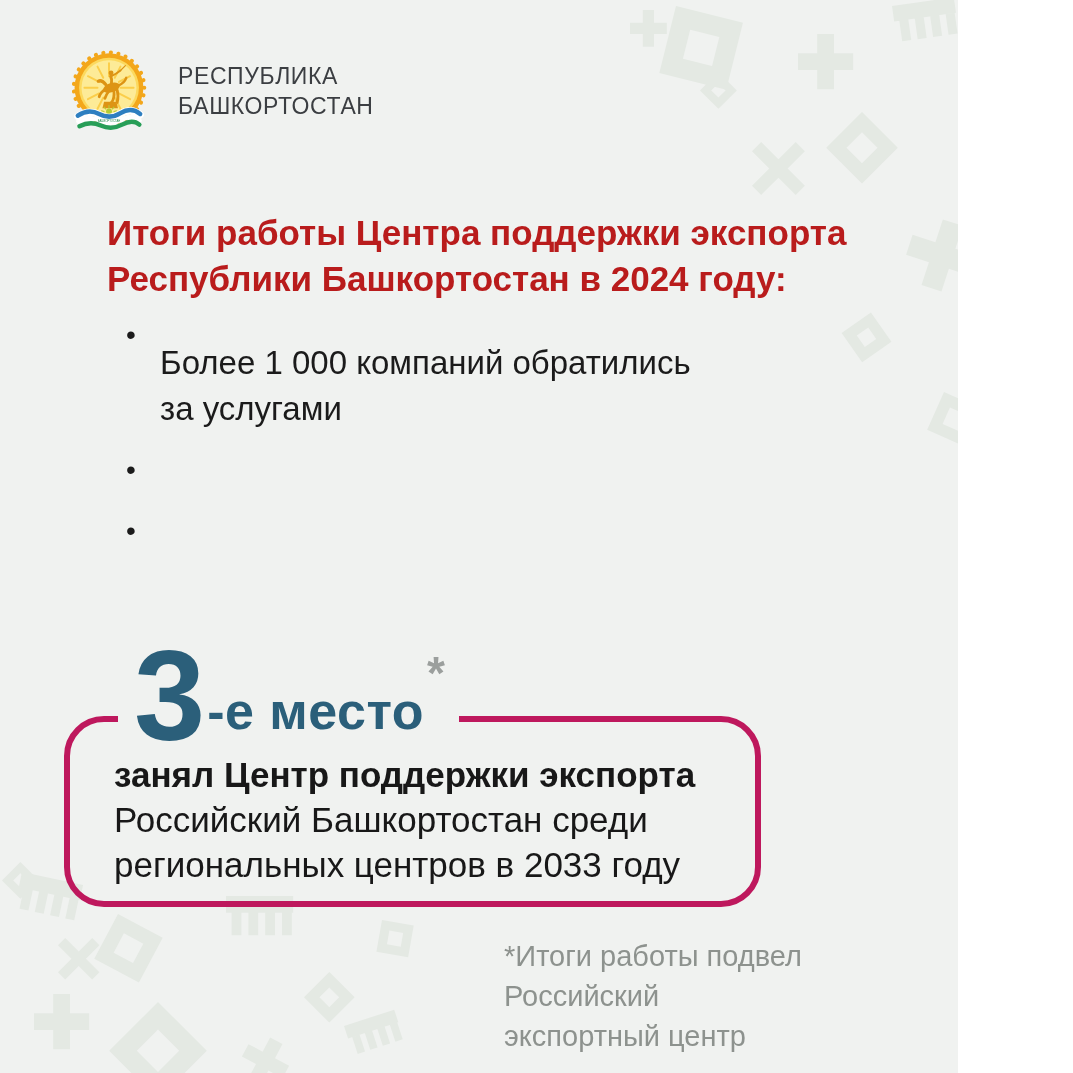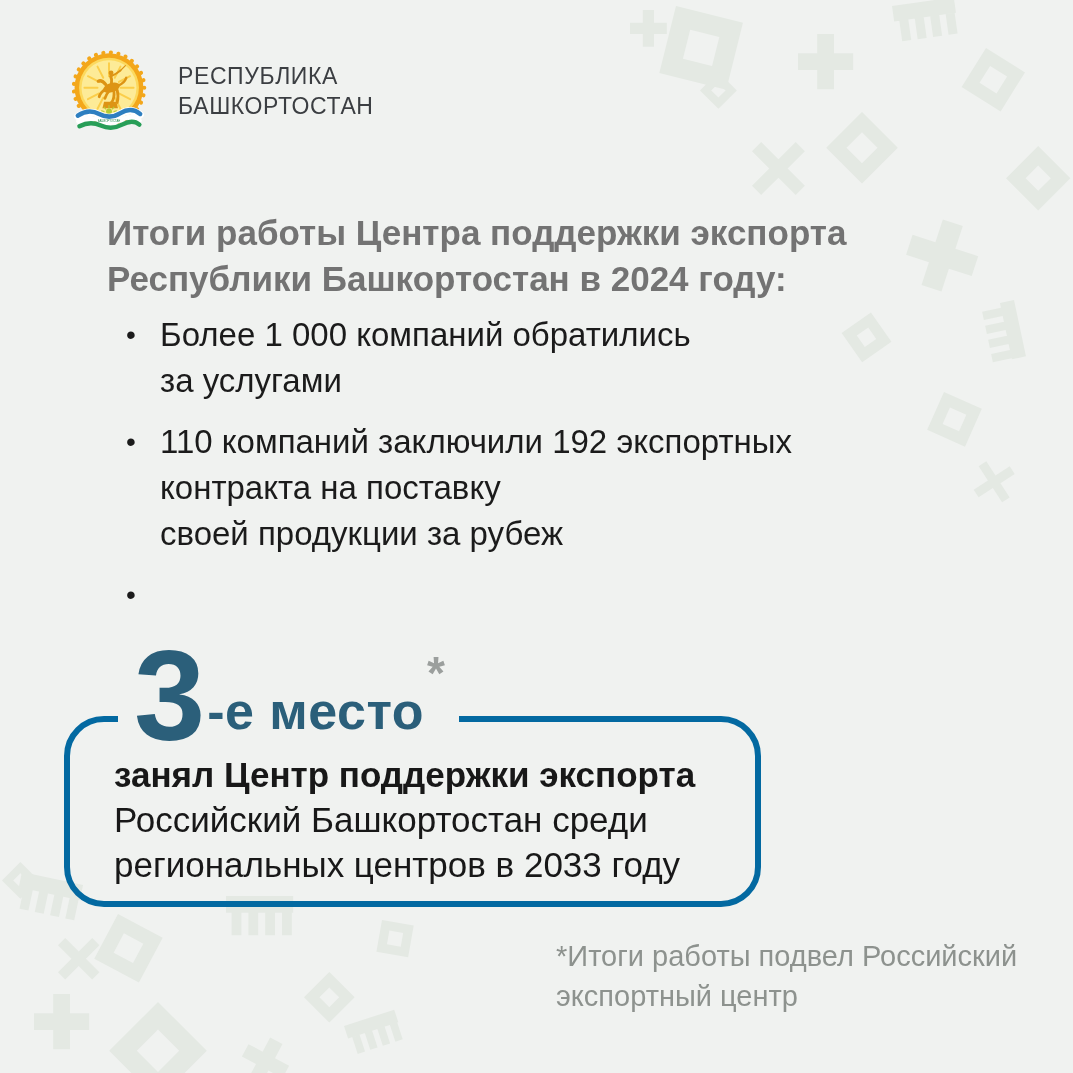--- a/index.html
+++ b/index.html
@@ -1,21 +1,21 @@
 <!DOCTYPE html>
 <html lang="ru"><head>
 <meta charset="utf-8">
 <style>
   * { margin: 0; padding: 0; box-sizing: border-box; }
   html, body { width: 1073px; height: 1073px; }
   body { font-family: "Liberation Sans", "DejaVu Sans", sans-serif; }
 
   .canvas {
     position: relative;
-    width: 1073px;
+    width: 958px;
     height: 1073px;
     background: #f0f2f0;
     overflow: hidden;
     padding-left: 27px;
   }
 
   .ornament-layer {
     position: absolute;
     inset: 0;
     pointer-events: none;
@@ -41,21 +41,21 @@
 
   
   .heading {
     position: absolute;
     left: 107px;
     top: 210px;
     width: 880px;
     font-size: 35px;
     line-height: 46px;
     font-weight: 700;
-    color: #737373;
+    color: #b91c1c;
     white-space: pre-line;
   }
 
   
   .bullets {
     position: absolute;
     left: 126px;
     top: 312px;
     width: 830px;
     display: flex;
@@ -70,30 +70,31 @@
     flex: 0 0 34px;
     font-size: 28px;
     line-height: 46px;
     color: #1b1b1b;
   }
   .bullet-text {
     font-size: 33px;
     line-height: 46px;
     color: #1b1b1b;
     white-space: pre-line;
+    margin-top: 28px;
   }
 
   
   .rank-box {
     position: absolute;
     left: 64px;
     top: 716px;
     width: 697px;
     height: 191px;
-    border: 6px solid #0369a1;
+    border: 6px solid #be185d;
     border-radius: 40px;
     padding: 30px 30px 0 44px;
     z-index: 1;
   }
   .rank-box-text {
     font-size: 35px;
     line-height: 45px;
     color: #181818;
   }
   .rank-box-text .b-line1 { font-weight: 700; }
@@ -130,21 +131,21 @@
     font-weight: 700;
     color: #9b9f9d;
     position: relative;
     top: -46px;
     margin-left: 3px;
   }
 
   
   .footnote {
     position: absolute;
-    left: 556px;
+    left: 504px;
     top: 936px;
     font-size: 29px;
     line-height: 40px;
     color: #8d928e;
     white-space: pre-line;
   }
 </style>
 </head>
 <body>
 
@@ -255,23 +256,20 @@
 Республики Башкортостан в 2024 году:</div>
 
   <div class="bullets">
     <div class="bullet-item">
       <span class="bullet-dot">•</span>
       <span class="bullet-text">Более 1 000 компаний обратились
 за услугами</span>
     </div>
     <div class="bullet-item">
       <span class="bullet-dot">•</span>
-      <span class="bullet-text">110 компаний заключили 192 экспортных
-контракта на поставку
-своей продукции за рубеж</span>
     </div>
     <div class="bullet-item">
       <span class="bullet-dot">•</span>
     </div>
   </div>
 
   <div class="rank-legend">
     <span class="rank-number">3</span>
     <span class="rank-suffix">-е место</span>
     <span class="rank-asterisk">*</span>

